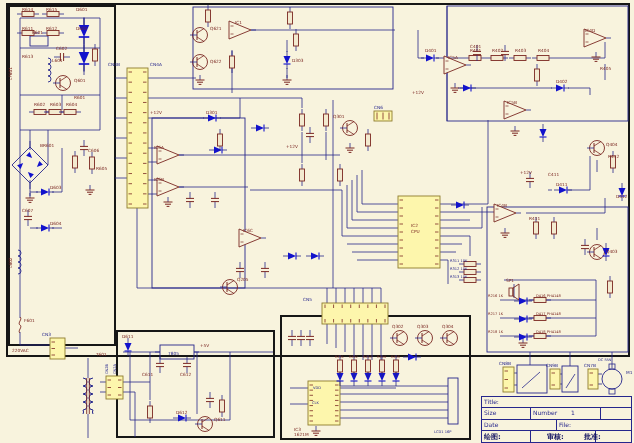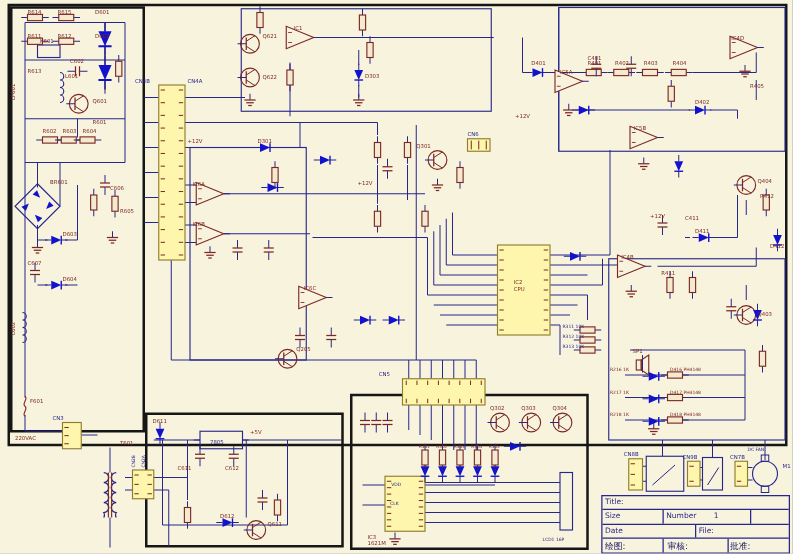--- a/index.html
+++ b/index.html
@@ -6,21 +6,21 @@
   #page{position:relative;width:634px;height:443px;background:#f8f3dd;overflow:hidden;
         font-family:"DejaVu Sans", "Liberation Sans", sans-serif;}
   #schem{position:absolute;left:0;top:0;}
   
   #titleblock{position:absolute;left:481px;top:396px;width:149px;height:45px;
      border:1px solid #26268c;background:#f8f3dd;font-size:6px;color:#26268c;}
   .tb-row{position:absolute;left:0;right:0;box-sizing:border-box;}
   .tb-cell{position:absolute;top:0;bottom:0;box-sizing:border-box;padding:1px 0 0 2px;
      border-right:1px solid #26268c;white-space:nowrap;overflow:hidden;}
   .tb-cell.last{border-right:none;}
-  .tb-zh{font-weight:normal;color:#101060;font-size:7px;}
+  .tb-zh{font-weight:bold;color:#101060;font-size:7px;}
   .r1{top:0;height:11px;border-bottom:1px solid #26268c;}
   .r2{top:11px;height:12px;border-bottom:1px solid #26268c;}
   .r3{top:23px;height:11px;border-bottom:1px solid #26268c;}
   .r4{top:34px;height:11px;}
 </style>
 </head>
 <body>
 
 <div id="page">
   <svg id="schem" width="634" height="443" viewBox="0 0 634 443">
@@ -1134,17 +1134,17 @@
       <div class="tb-cell" style="left:49px;width:38px;border-right:none;">Number</div>
       <div class="tb-cell" style="left:87px;width:32px;">1</div>
       <div class="tb-cell last" style="left:119px;right:0;"></div>
     </div>
     <div class="tb-row r3">
       <div class="tb-cell" style="left:0;width:75px;">Date</div>
       <div class="tb-cell last" style="left:75px;right:0;">File:</div>
     </div>
     <div class="tb-row r4">
       <div class="tb-cell tb-zh" style="left:0;width:49px;">绘图:</div>
-      <div class="tb-cell tb-zh" style="left:50px;width:51px;">审核:</div>
+      <div class="tb-cell tb-zh" style="left:63px;width:51px;">审核:</div>
       <div class="tb-cell tb-zh last" style="left:100px;right:0;">批准:</div>
     </div>
   </div>
 </div>
 
 </body></html>

